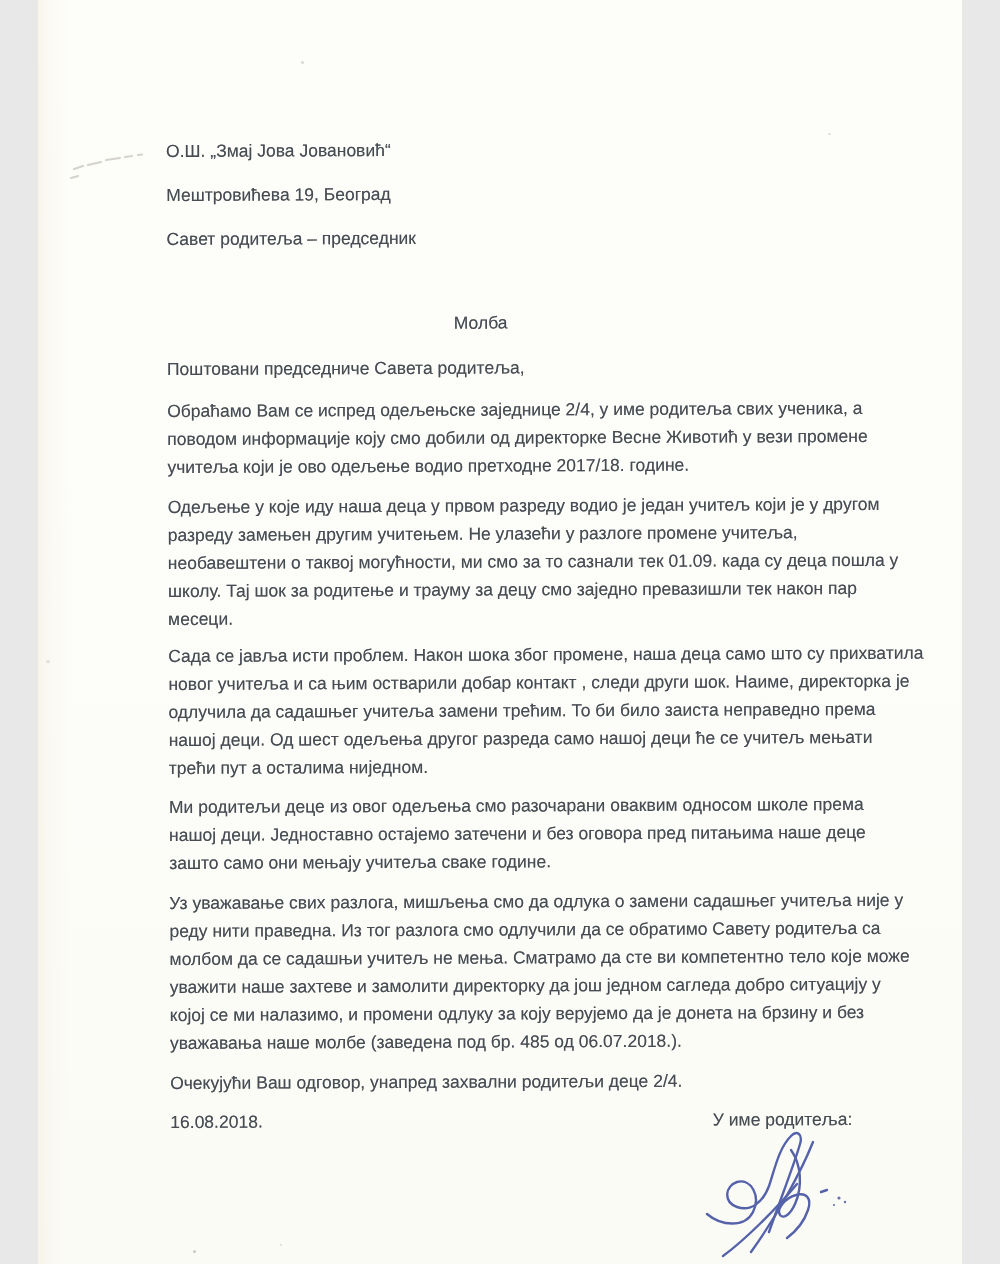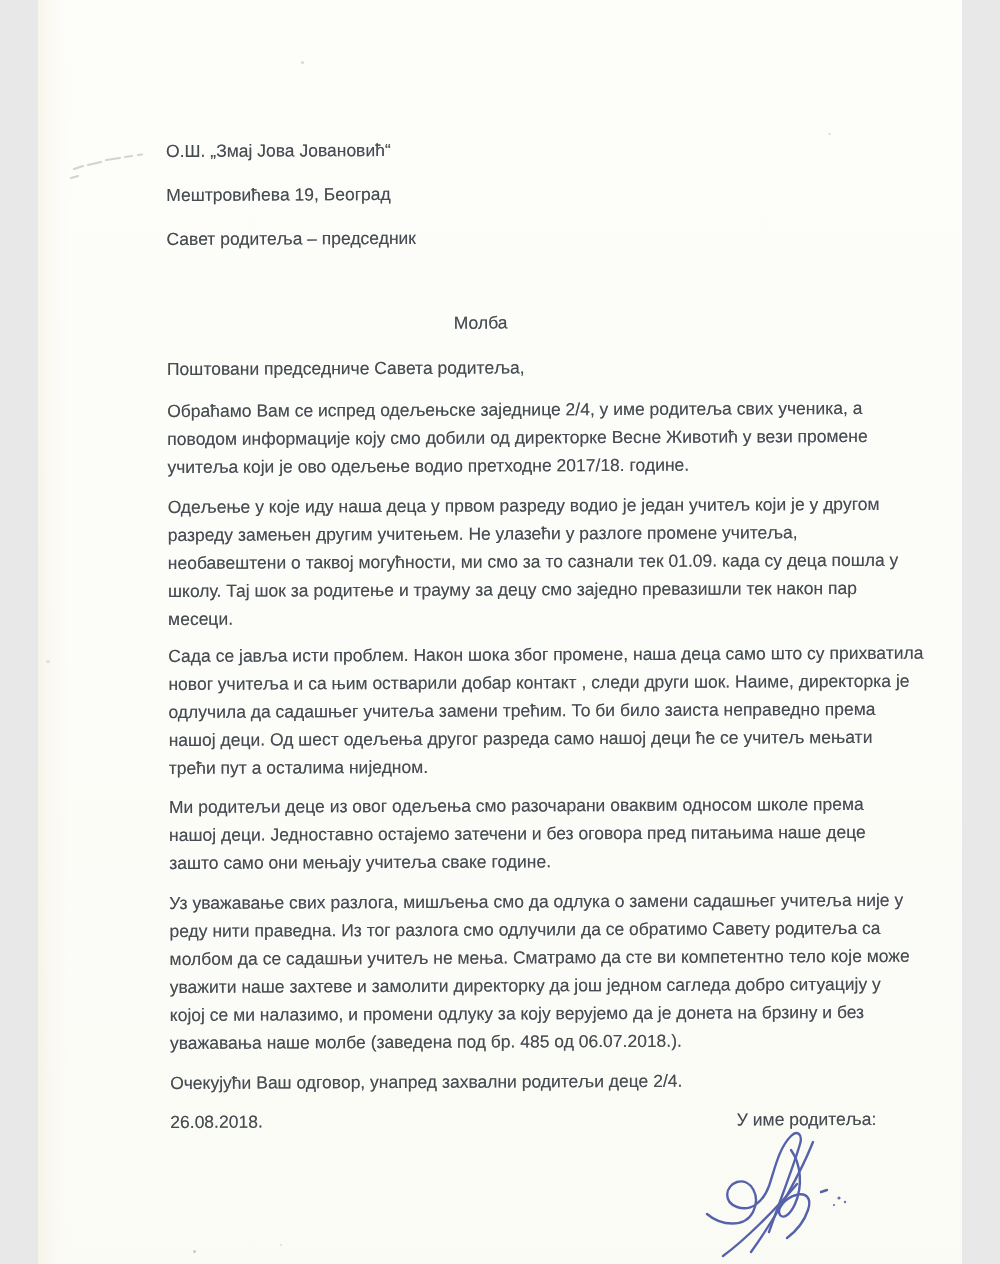--- a/index.html
+++ b/index.html
@@ -33,21 +33,21 @@
   .p4{margin-top:11px;}
   .p5{margin-top:12px;}
   .closing{margin-top:12px;line-height:28px;white-space:nowrap;}
   .sign-row{
     margin-top:11px;
     display:flex;
     justify-content:space-between;
     align-items:flex-start;
     line-height:28px;
   }
-  .sig-label{margin-right:74px;white-space:nowrap;}
+  .sig-label{margin-right:98px;white-space:nowrap;}
   .date{white-space:nowrap;}
   .signature-wrap{
     position:absolute;
     left:655px; top:1128px;
     width:190px;height:136px;
   }
   .pencil-marks{
     position:absolute;left:30px;top:138px;width:90px;height:45px;
     opacity:0.55;
   }
@@ -119,21 +119,21 @@
       <div class="line">реду нити праведна. Из тог разлога смо одлучили да се обратимо Савету родитеља са</div>
       <div class="line">молбом да се садашњи учитељ не мења. Сматрамо да сте ви компетентно тело које може</div>
       <div class="line">уважити наше захтеве и замолити директорку да још једном сагледа добро ситуацију у</div>
       <div class="line">којој се ми налазимо, и промени одлуку за коју верујемо да је донета на брзину и без</div>
       <div class="line">уважавања наше молбе (заведена под бр. 485 од 06.07.2018.).</div>
     </div>
 
     <div class="closing">Очекујући Ваш одговор, унапред захвални родитељи деце 2/4.</div>
 
     <div class="sign-row">
-      <div class="date">26.08.2018.</div>
+      <div class="date">16.08.2018.</div>
       <div class="sig-label">У име родитеља:</div>
     </div>
 
   </div>
 
   <div class="signature-wrap">
     <svg width="190" height="136" viewBox="0 0 190 136">
       <g stroke="#3f4ea0" stroke-width="2.4" stroke-linecap="round" fill="none" opacity="0.88">
         <path d="M14 86 C 28 98, 52 100, 60 84 C 68 68, 58 50, 44 54 C 32 58, 30 74, 44 79 C 58 84, 70 74, 76 58 C 82 40, 86 20, 98 8 C 104 2, 110 6, 107 16 C 102 34, 88 70, 76 104"></path>
         <path d="M98 22 C 108 36, 110 58, 102 76 C 98 85, 91 92, 87 87 C 83 81, 92 70, 103 67 C 113 64, 119 70, 115 82 C 111 94, 102 104, 94 110"></path>

